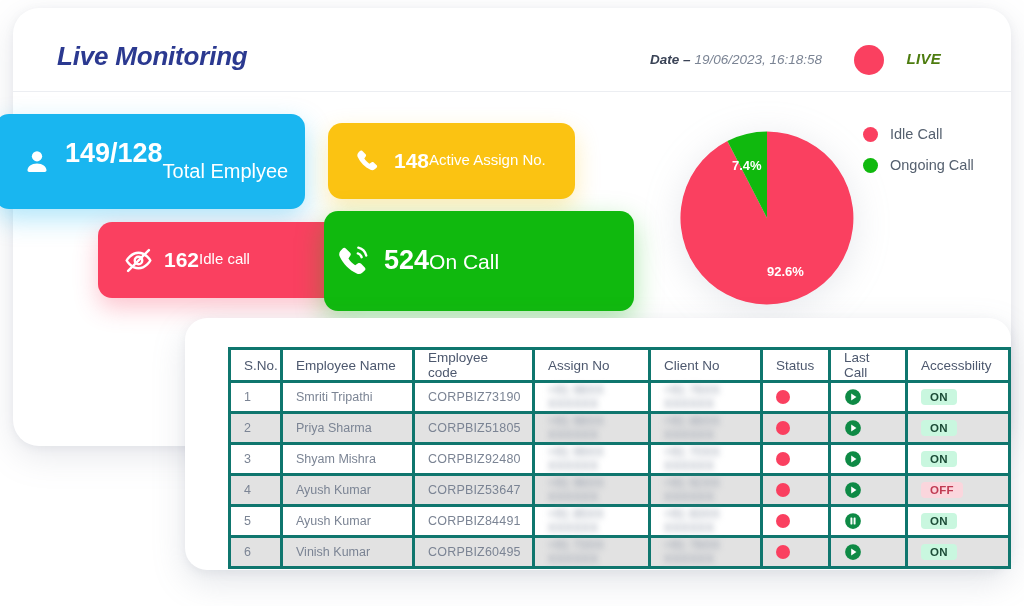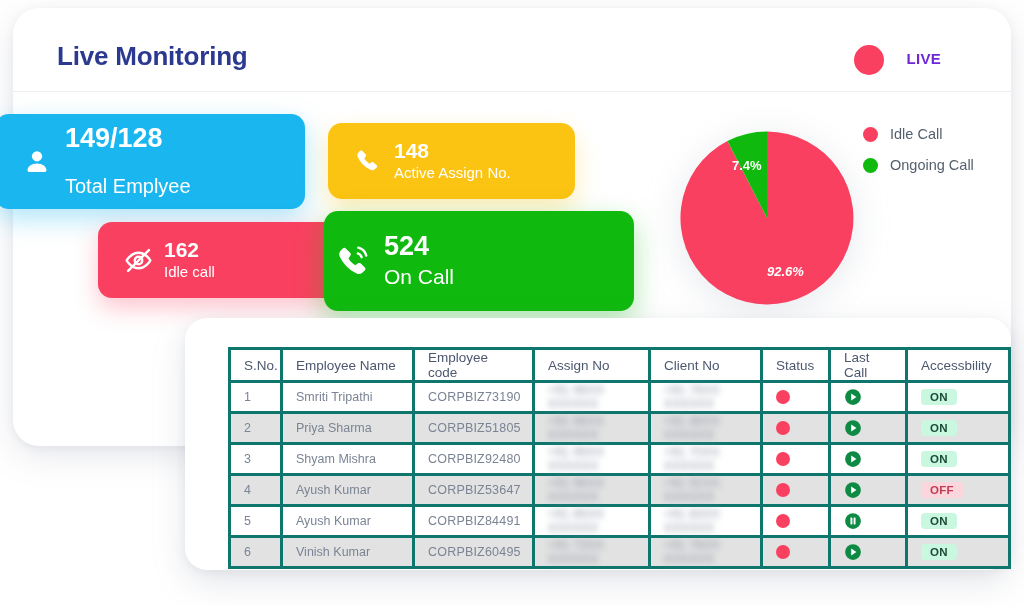--- a/index.html
+++ b/index.html
@@ -26,20 +26,21 @@
                 0 2px 8px rgba(120,130,150,0.10);
   }
 
   
   #header-bar {
     position: absolute;
     left: 0; top: 0;
     width: 100%;
     height: 84px;
     border-bottom: 1px solid #eceef2;
+    font-style: italic;
   }
   #page-title {
     position: absolute;
     left: 44px;
     top: 33px;
     font-size: 26px;
     font-weight: bold;
     color: #2b3990;
     letter-spacing: -0.2px;
   }
@@ -61,39 +62,39 @@
     height: 30px;
     border-radius: 50%;
     background: #fa4060;
   }
   #live-label {
     position: absolute;
     right: 70px;
     top: 42px;
     font-size: 15px;
     font-weight: bold;
-    color: #6d28d9;
+    color: #4d7c0f;
     letter-spacing: 0.3px;
   }
 
   
   .stat-card {
     position: absolute;
     border-radius: 14px;
     color: #ffffff;
     display: flex;
     align-items: center;
   }
   .stat-icon {
     display: flex;
     align-items: center;
     justify-content: center;
     flex: 0 0 auto;
   }
-  .stat-text { display: flex; flex-direction: column; }
+  .stat-text { display: flex; }
   .stat-value { font-weight: bold; line-height: 1.1; }
   .stat-label { line-height: 1.25; }
 
   
   #card-total-employee {
     left: -5px;
     top: 114px;
     width: 310px;
     height: 95px;
     background: #19b6f0;
@@ -161,21 +162,21 @@
     filter: drop-shadow(0 6px 18px rgba(140,150,170,0.22));
   }
   .pie-slice-label {
     position: absolute;
     color: #ffffff;
     font-size: 13px;
     font-weight: bold;
     white-space: nowrap;
   }
   #pie-label-ongoing { left: 58px; top: 33px; }
-  #pie-label-idle    { left: 93px; top: 139px; font-style: italic; }
+  #pie-label-idle    { left: 93px; top: 139px; }
 
   #pie-legend {
     position: absolute;
     left: 850px;
     top: 118px;
     display: flex;
     flex-direction: column;
     gap: 15px;
   }
   .legend-row { display: flex; align-items: center; gap: 12px; }
@@ -265,20 +266,24 @@
   col.c-access  { width: 103px; }
 </style>
 </head>
 <body>
 
 <div id="dashboard-card">
 
   <div id="header-bar">
     <div id="page-title">Live Monitoring</div>
 
+    <div id="date-block">
+      <span id="date-label">Date –</span>
+      <span id="date-value">19/06/2023, 16:18:58</span>
+    </div>
 
     <div id="live-dot"></div>
     <div id="live-label">LIVE</div>
   </div>
 
   <div id="pie-wrap">
     <svg id="pie-chart" viewBox="0 0 200 200">
 
       <path d="M100,100 L100,7 A93,93 0 1,1 57.4,17.3 Z" fill="#fa4060"></path>
 

